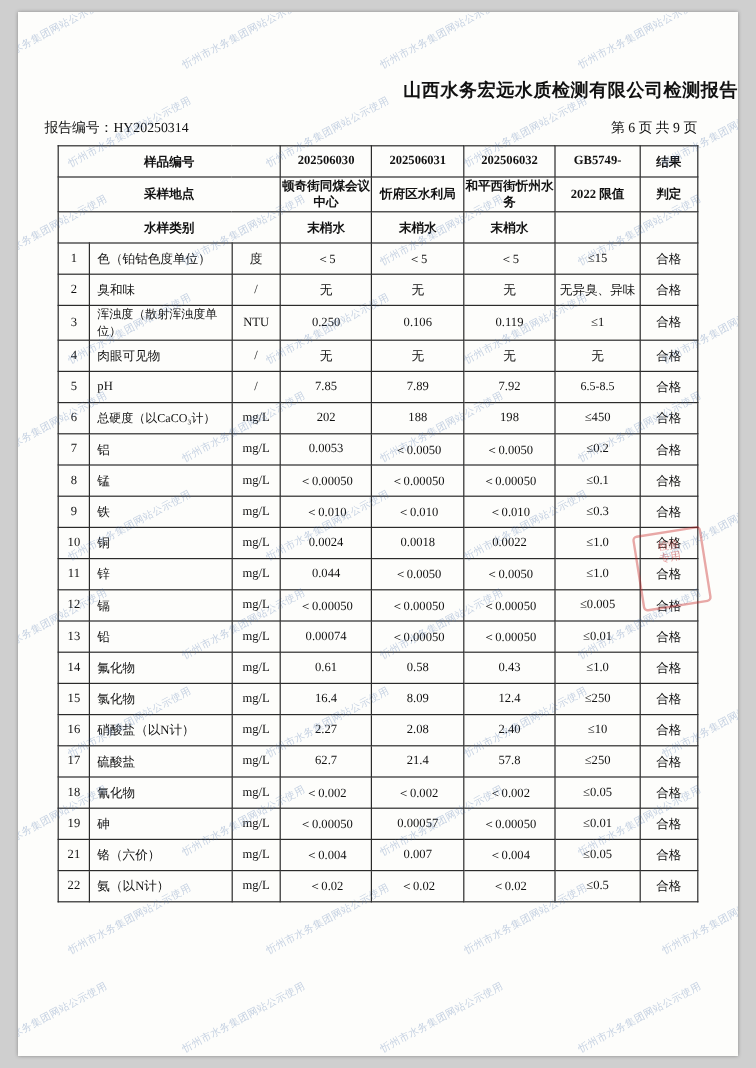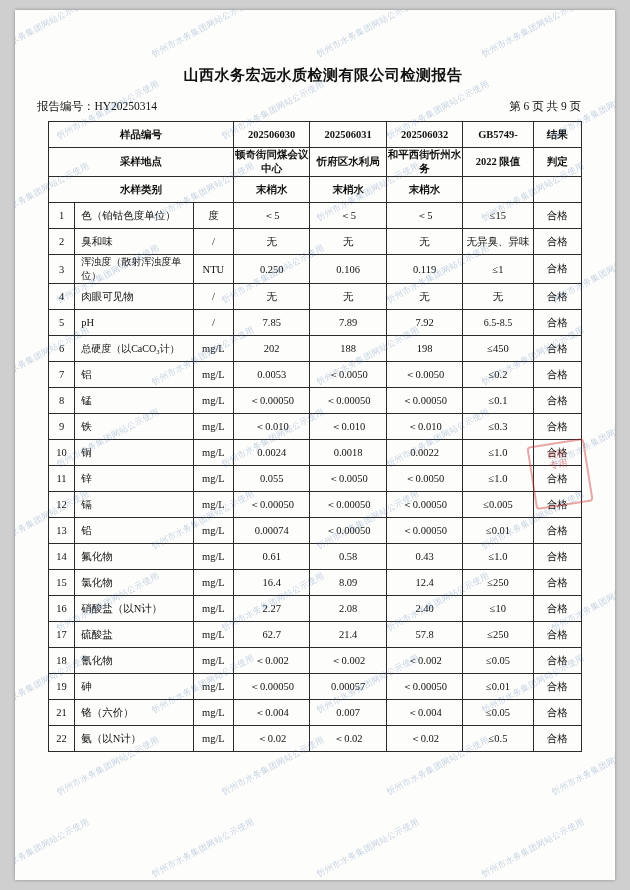--- a/index.html
+++ b/index.html
@@ -23,21 +23,21 @@
     color:rgba(70,110,170,.30);
     font-size:8.5px;
     font-family:"Liberation Sans","DejaVu Sans",sans-serif;
     white-space:nowrap;
     transform:rotate(-28deg);
     transform-origin:left top;
     letter-spacing:.3px;
   }
   .content{position:relative;z-index:3;}
   .title{
-    text-align:center;
+    text-align:right;
     font-size:15px;
     font-weight:bold;
     letter-spacing:.5px;
     margin-top:56px;
     color:#111;
     padding-left:16px;
   }
   .meta{
     position:relative;
     margin:14px 34px 6px 22px;
@@ -281,21 +281,21 @@
             <td>0.0024</td>
             <td>0.0018</td>
             <td>0.0022</td>
             <td class="">≤1.0</td>
             <td>合格</td>
           </tr>
           <tr>
             <td>11</td>
             <td class="c-item">锌</td>
             <td>mg/L</td>
-            <td>0.055</td>
+            <td>0.044</td>
             <td>＜0.0050</td>
             <td>＜0.0050</td>
             <td class="">≤1.0</td>
             <td>合格</td>
           </tr>
           <tr>
             <td>12</td>
             <td class="c-item">镉</td>
             <td>mg/L</td>
             <td>＜0.00050</td>

